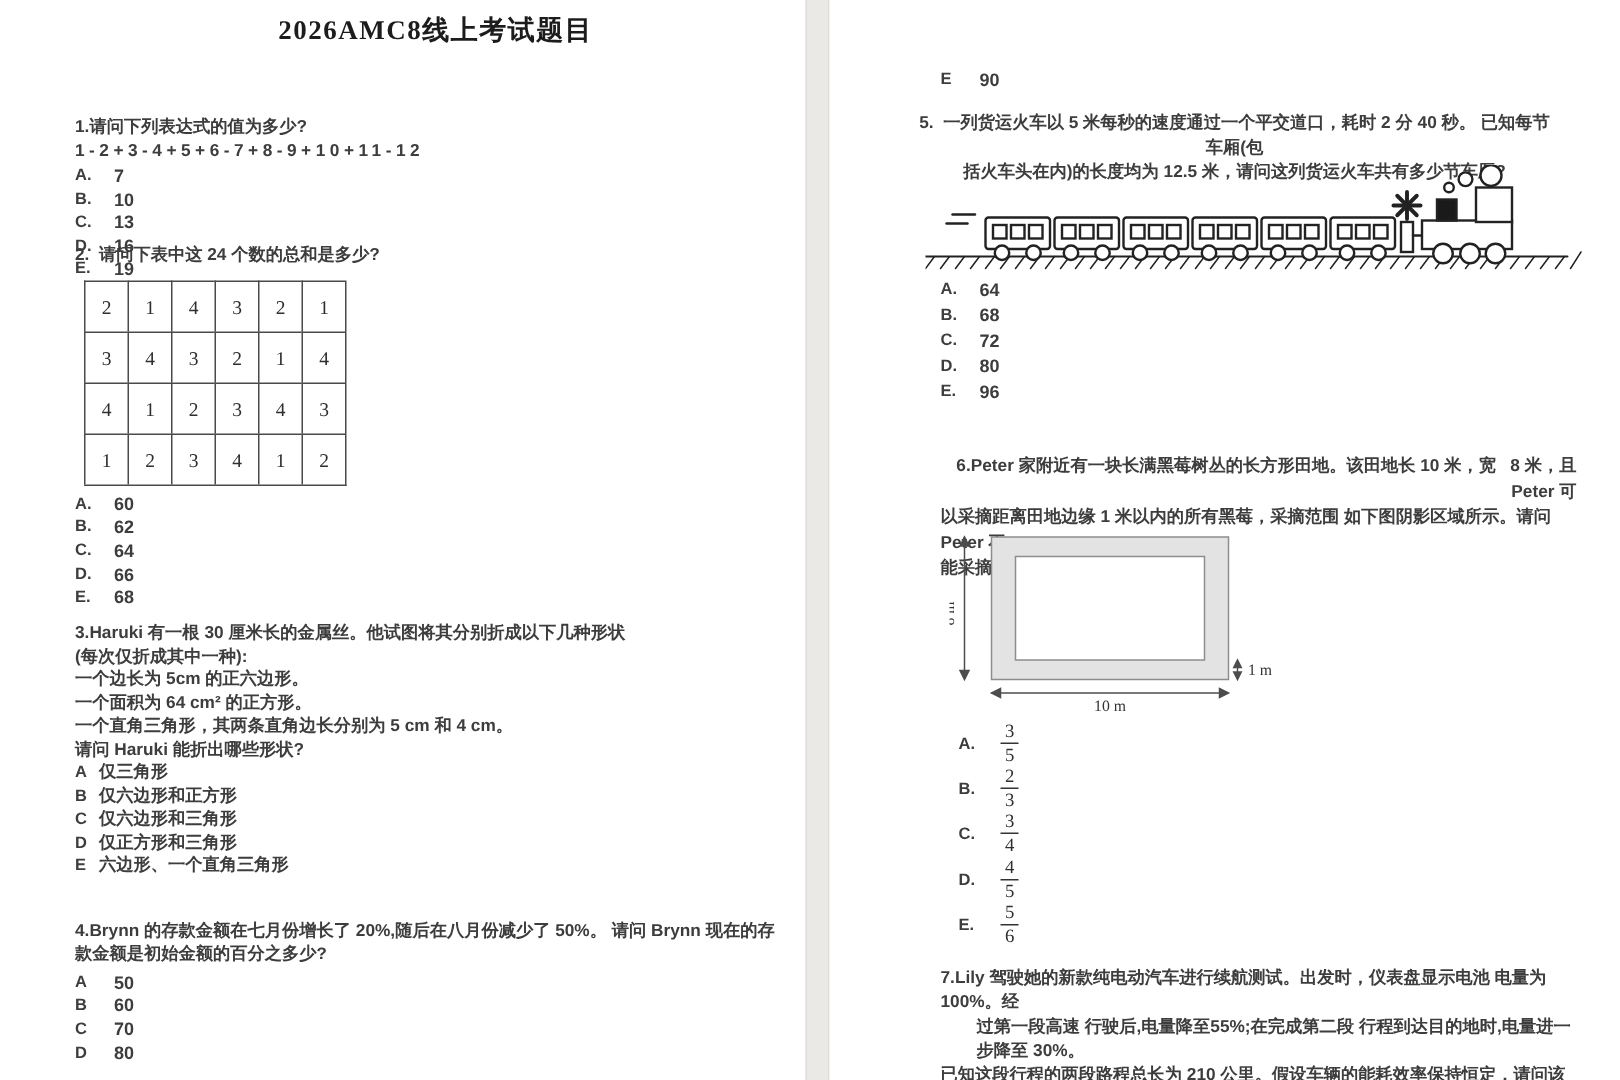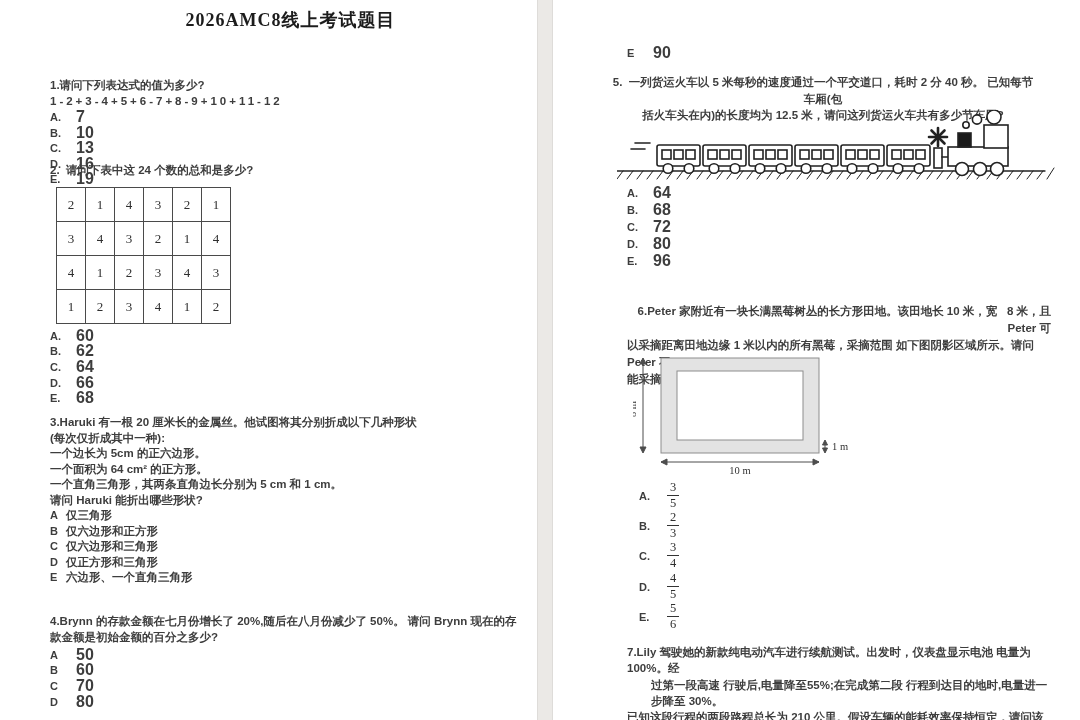--- a/index.html
+++ b/index.html
@@ -23,21 +23,21 @@
   }
   .txt {
     font-size:11.5px; font-weight:700; color:#3d3d3d;
     line-height:15.6px; white-space:pre-wrap;
   }
   .txt-r { line-height:16.6px; }
   .expr { letter-spacing:3px; }
   .opts .opt-row { display:flex; height:15.6px; align-items:center; }
   .opts-r .opt-row { height:17.2px; }
   .opt-label { width:26px; flex:0 0 26px; font-size:11px; font-weight:700; color:#3d3d3d; }
-  .opt-value { font-size:16px; font-weight:700; color:#3d3d3d; }
+  .opt-value { font-size:12px; font-weight:700; color:#3d3d3d; }
   .num-grid {
     display:grid; grid-template-columns:repeat(6,29px); grid-auto-rows:34px;
     border-right:1px solid #4a4a4a; border-bottom:1px solid #4a4a4a;
   }
   .num-grid > div {
     border-left:1px solid #4a4a4a; border-top:1px solid #4a4a4a;
     display:flex; align-items:center; justify-content:center;
     font-family:"Liberation Serif", serif; font-size:13px; color:#2f2f2f;
   }
   .q3-line, .q4-line { height:15.5px; }
@@ -135,36 +135,36 @@
         <span class="opt-label">D.</span>
         <span class="opt-value">66</span>
       </div>
     <div class="opt-row">
         <span class="opt-label">E.</span>
         <span class="opt-value">68</span>
       </div>
   </div>
 
   <div class="abs" style="left:50px; top:415px;">
-    <div class="txt q3-line">3.Haruki 有一根 20 厘米长的金属丝。他试图将其分别折成以下几种形状</div>
+    <div class="txt q3-line">3.Haruki 有一根 30 厘米长的金属丝。他试图将其分别折成以下几种形状</div>
     <div class="txt q3-line">(每次仅折成其中一种):</div>
     <div class="txt q3-line">一个边长为 5cm 的正六边形。</div>
     <div class="txt q3-line">一个面积为 64 cm² 的正方形。</div>
-    <div class="txt q3-line">一个直角三角形，其两条直角边长分别为 5 cm 和 1 cm。</div>
+    <div class="txt q3-line">一个直角三角形，其两条直角边长分别为 5 cm 和 4 cm。</div>
     <div class="txt q3-line">请问 Haruki 能折出哪些形状?</div>
     <div class="inline-opt txt"><span class="opt-label">A</span><span>仅三角形</span></div>
     <div class="inline-opt txt"><span class="opt-label">B</span><span>仅六边形和正方形</span></div>
     <div class="inline-opt txt"><span class="opt-label">C</span><span>仅六边形和三角形</span></div>
     <div class="inline-opt txt"><span class="opt-label">D</span><span>仅正方形和三角形</span></div>
     <div class="inline-opt txt"><span class="opt-label">E</span><span>六边形、一个直角三角形</span></div>
   </div>
 
   <div class="abs" style="left:50px; top:613px;">
     <div class="txt" style="line-height:16px;">4.Brynn 的存款金额在七月份增长了 20%,随后在八月份减少了 50%。 请问 Brynn 现在的存</div>
-    <div class="txt" style="line-height:16px;">款金额是初始金额的百分之多少?</div>
+    <div class="txt" style="line-height:16px;font-family:Liberation Mono, monospace;">款金额是初始金额的百分之多少?</div>
     <div class="opts" style="margin-top:2px;">
       <div class="opt-row">
           <span class="opt-label">A</span>
           <span class="opt-value">50</span>
         </div>
       <div class="opt-row">
           <span class="opt-label">B</span>
           <span class="opt-value">60</span>
         </div>
       <div class="opt-row">

